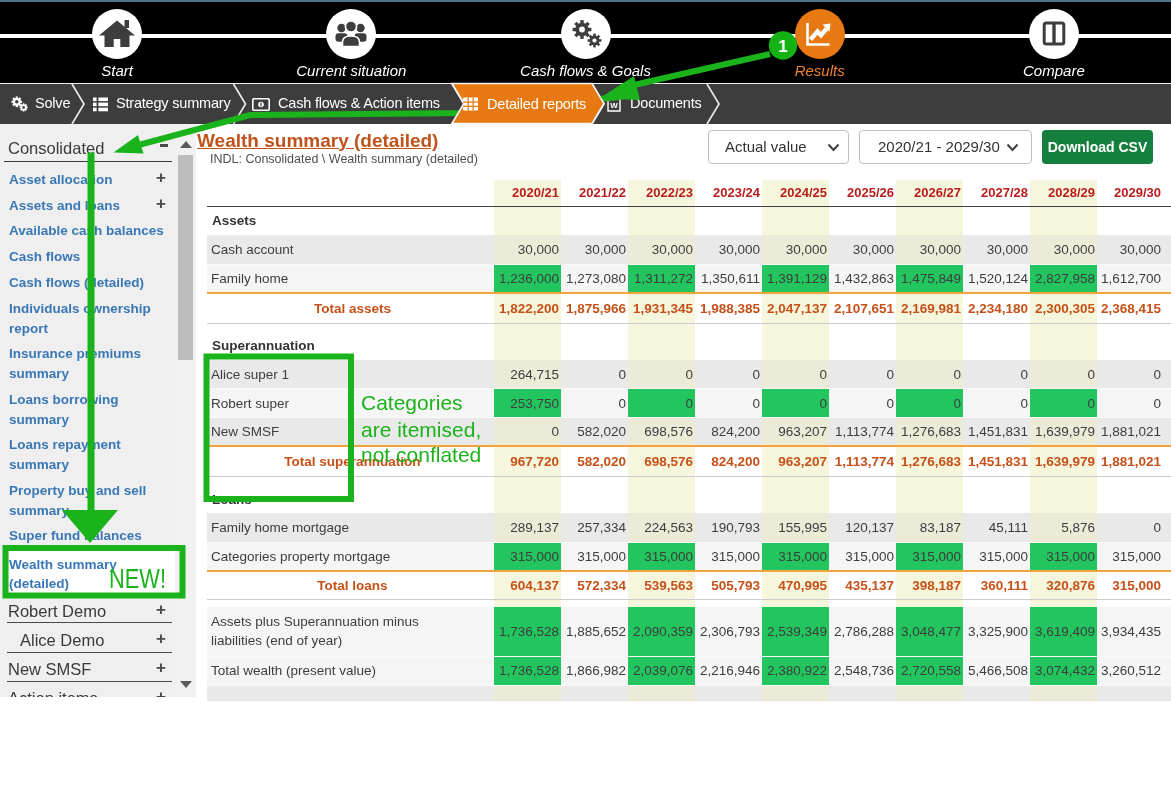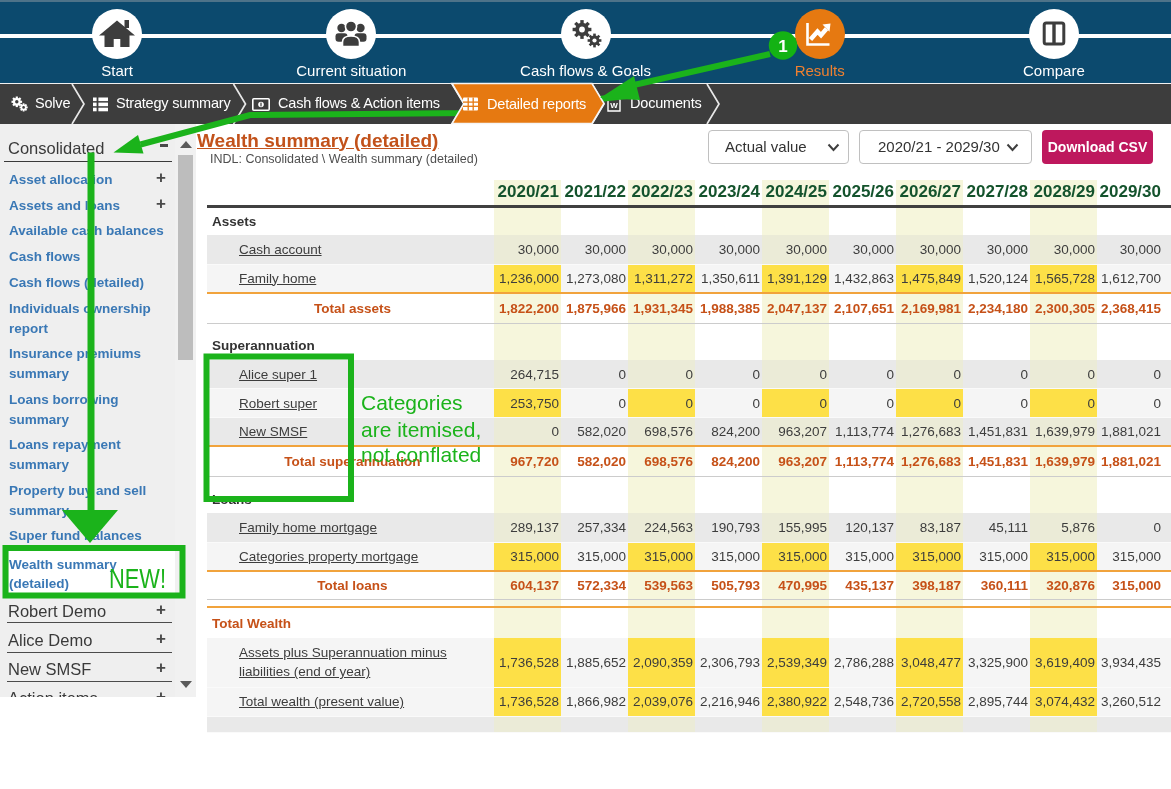--- a/index.html
+++ b/index.html
@@ -1,18 +1,18 @@
 <!DOCTYPE html>
 <html><head><meta charset="utf-8"><style>
 * { margin:0; padding:0; box-sizing:border-box; }
 html,body { width:1171px; height:789px; overflow:hidden; background:#fff;
   font-family:"Liberation Sans", sans-serif; }
 #page { position:relative; width:1171px; height:789px; overflow:hidden; }
 #topstrip { position:absolute; left:0; top:0; width:1171px; height:2px; background:#4e7389; }
-#bar1 { position:absolute; left:0; top:2px; width:1171px; height:80.5px; background:#0c4a6e; }
+#bar1 { position:absolute; left:0; top:2px; width:1171px; height:80.5px; background:#000000;font-style:italic; }
 #whiteline { position:absolute; left:0; top:32px; width:1171px; height:4px; background:#fff; }
 .circle { position:absolute; top:6.5px; width:50px; height:50px; border-radius:50%; background:#fff; }
 .circle.active { background:#e67911; }
 .navlab { position:absolute; top:59.5px; width:200px; text-align:center; color:#fff; font-size:15px; }
 .navlab.on { color:#ef8030; }
 #bar2 { position:absolute; left:0; top:83.5px; width:1171px; height:40px; background:#3d3d3d; }
 .tablab { position:absolute; top:11.5px; color:#fff; font-size:14.5px; letter-spacing:-0.2px; }
 #sidebar { position:absolute; left:0; top:123.5px; width:196px; height:573.5px; background:#efefef; overflow:hidden; font-weight:bold; }
 #sidebar > div { position:absolute; }
 .grphead { font-size:16.5px; color:#3a3a3a; font-weight:normal; }
@@ -21,35 +21,35 @@
 #sbtrack { left:175px; top:0; width:21px; height:573.5px; background:#f1f1f1; }
 #sbthumb { left:178px; top:31.5px; width:15px; height:205px; background:#bdbdbd; }
 .tri-up { left:179.5px; top:17.5px; width:0; height:0; border-left:6px solid transparent; border-right:6px solid transparent; border-bottom:7px solid #5a5a5a; }
 .tri-down { left:179.5px; top:557px; width:0; height:0; border-left:6px solid transparent; border-right:6px solid transparent; border-top:7px solid #5a5a5a; }
 #main { position:absolute; left:196px; top:123.5px; width:975px; height:665.5px; background:#fff; }
 #title { position:absolute; left:1px; top:6px; font-size:19px; font-weight:bold; color:#c2521b;text-decoration:underline; }
 #subtitle { position:absolute; left:14px; top:28.5px; font-size:12.5px; color:#4f4f4f; }
 .sel { position:absolute; top:6.5px; height:34px; background:#fff; border:1px solid #c0c0c0; border-radius:4px; font-size:15px; color:#333; line-height:32px; }
 .sel { left:auto; }
 .sel span { display:inline-block;text-align:right; }
-#csv { position:absolute; left:846px; top:6.5px; width:111px; height:34px; background:#be185d; border-radius:4px; color:#fff; font-weight:bold; font-size:14px; text-align:center; line-height:34px; }
+#csv { position:absolute; left:846px; top:6.5px; width:111px; height:34px; background:#15803d; border-radius:4px; color:#fff; font-weight:bold; font-size:14px; text-align:center; line-height:34px; }
 #tablewrap { position:absolute; left:11px; top:56.5px; width:964px; }
 #rpt { border-collapse:collapse; table-layout:fixed; width:964px; font-size:13.5px; color:#3d3d3d; }
 #rpt td { vertical-align:middle; overflow:hidden; white-space:nowrap; }
 #rpt td.num { text-align:right; padding-right:2px; }
 #rpt td:last-child { padding-right:10px; }
-#rpt tr.hdr td { font-weight:bold; font-size:17px; color:#14532d; border-bottom:3px solid #404040; }
+#rpt tr.hdr td { font-weight:bold; font-size:13px; color:#b91c1c; border-bottom:1px solid #404040; }
 #rpt tr.hdr td.y { background:#f6f6dc; }
 #rpt tr.sec td.lab, #rpt tr.tw td.lab { font-weight:bold; color:#333; padding-left:5px; }
 #rpt tr.sec td.y, #rpt tr.sp td.y, #rpt tr.tw td.y, #rpt tr.tot td.y { background:#f6f6dc; }
 #rpt tr.g td { background:#e9e9e9; border-bottom:1px solid #fafafa; }
 #rpt tr.g td.y { background:#ebebd7; }
 #rpt tr.l td, #rpt tr.l2 td { background:#f5f5f5; border-bottom:1px solid #fafafa; }
-#rpt tr.l td.y, #rpt tr.l2 td.y { background:#fde047; }
-#rpt tr.g td.lab, #rpt tr.l td.lab, #rpt tr.l2 td.lab { padding-left:32px;text-decoration:underline; }
+#rpt tr.l td.y, #rpt tr.l2 td.y { background:#22c55e; }
+#rpt tr.g td.lab, #rpt tr.l td.lab, #rpt tr.l2 td.lab { padding-left:4px; }
 #rpt tr.l2 td.lab { white-space:normal; line-height:19.5px; }
 #rpt tr.tot td { color:#c65118; font-weight:bold; border-top:2px solid #f1a33c; border-bottom:1px solid #ccc; }
 #rpt tr.tot td.lab { padding-left:4px;text-align:center; }
 #rpt tr.tw td { border-top:2px solid #f1a33c; }
 #rpt tr.tw td.lab { color:#c65118; }
 #barsep { position:absolute; left:0; top:82.5px; width:1171px; height:1px; background:#f0f0f0; }
 #overlay { position:absolute; left:0; top:0; z-index:50; pointer-events:none; }
 </style></head><body>
 <div id="page">
     <div id="topstrip"></div>
@@ -188,21 +188,21 @@
       <div class="slink" style="top:175.5px">Individuals ownership<br>report</div>
       <div class="slink" style="top:220.8px">Insurance premiums<br>summary</div>
       <div class="slink" style="top:266.5px">Loans borrowing<br>summary</div>
       <div class="slink" style="top:311.5px">Loans repayment<br>summary</div>
       <div class="slink" style="top:357.5px">Property buy and sell<br>summary</div>
       <div class="slink" style="top:402.5px">Super fund balances</div>
       <div style="position:absolute;top:425.5px;left:8.5px;width:174px;height:44px;background:#fff"></div>
       <div class="slink" style="top:431px">Wealth summary<br>(detailed)</div>
       <div class="grphead" style="top:478px;left:8px">Robert Demo</div>
       <div class="pm" style="top:476px">+</div>
-      <div class="grphead" style="top:507px;left:8px">Alice Demo</div>
+      <div class="grphead" style="top:507px;left:20px">Alice Demo</div>
       <div class="pm" style="top:505px">+</div>
       <div class="grphead" style="top:536px;left:8px">New SMSF</div>
       <div class="pm" style="top:534px">+</div>
       <div class="grphead" style="top:565px;left:8px">Action items</div>
       <div class="pm" style="top:563px">+</div>
       <div style="position:absolute;top:498.5px;left:7px;width:165px;height:1px;background:#4b4b4b"></div>
       <div style="position:absolute;top:528px;left:7px;width:165px;height:1px;background:#4b4b4b"></div>
       <div style="position:absolute;top:557.5px;left:7px;width:165px;height:1px;background:#4b4b4b"></div>
       <div id="sbtrack"></div>
       <div id="sbthumb"></div>
@@ -279,21 +279,21 @@
             <tr class="l" style="height:28.8px">
               <td class="lab">Family home</td>
               <td class="num y">1,236,000</td>
               <td class="num">1,273,080</td>
               <td class="num y">1,311,272</td>
               <td class="num">1,350,611</td>
               <td class="num y">1,391,129</td>
               <td class="num">1,432,863</td>
               <td class="num y">1,475,849</td>
               <td class="num">1,520,124</td>
-              <td class="num y">1,565,728</td>
+              <td class="num y">2,827,958</td>
               <td class="num">1,612,700</td>
             </tr>
             <tr class="tot" style="height:30.6px">
               <td class="lab">Total assets</td>
               <td class="num y">1,822,200</td>
               <td class="num">1,875,966</td>
               <td class="num y">1,931,345</td>
               <td class="num">1,988,385</td>
               <td class="num y">2,047,137</td>
               <td class="num">2,107,651</td>
@@ -451,33 +451,20 @@
               <td class="num"></td>
               <td class="num y"></td>
               <td class="num"></td>
               <td class="num y"></td>
               <td class="num"></td>
               <td class="num y"></td>
               <td class="num"></td>
               <td class="num y"></td>
               <td class="num"></td>
             </tr>
-            <tr class="tw" style="height:31px">
-              <td class="lab">Total Wealth</td>
-              <td class="num y"></td>
-              <td class="num"></td>
-              <td class="num y"></td>
-              <td class="num"></td>
-              <td class="num y"></td>
-              <td class="num"></td>
-              <td class="num y"></td>
-              <td class="num"></td>
-              <td class="num y"></td>
-              <td class="num"></td>
-            </tr>
             <tr class="l2" style="height:49px">
               <td class="lab">Assets plus Superannuation minus<br>liabilities (end of year)</td>
               <td class="num y">1,736,528</td>
               <td class="num">1,885,652</td>
               <td class="num y">2,090,359</td>
               <td class="num">2,306,793</td>
               <td class="num y">2,539,349</td>
               <td class="num">2,786,288</td>
               <td class="num y">3,048,477</td>
               <td class="num">3,325,900</td>
@@ -486,21 +473,21 @@
             </tr>
             <tr class="l" style="height:29.2px">
               <td class="lab">Total wealth (present value)</td>
               <td class="num y">1,736,528</td>
               <td class="num">1,866,982</td>
               <td class="num y">2,039,076</td>
               <td class="num">2,216,946</td>
               <td class="num y">2,380,922</td>
               <td class="num">2,548,736</td>
               <td class="num y">2,720,558</td>
-              <td class="num">2,895,744</td>
+              <td class="num">5,466,508</td>
               <td class="num y">3,074,432</td>
               <td class="num">3,260,512</td>
             </tr>
             <tr class="g" style="height:15.7px">
               <td class="lab"></td>
               <td class="num y"></td>
               <td class="num"></td>
               <td class="num y"></td>
               <td class="num"></td>
               <td class="num y"></td>

